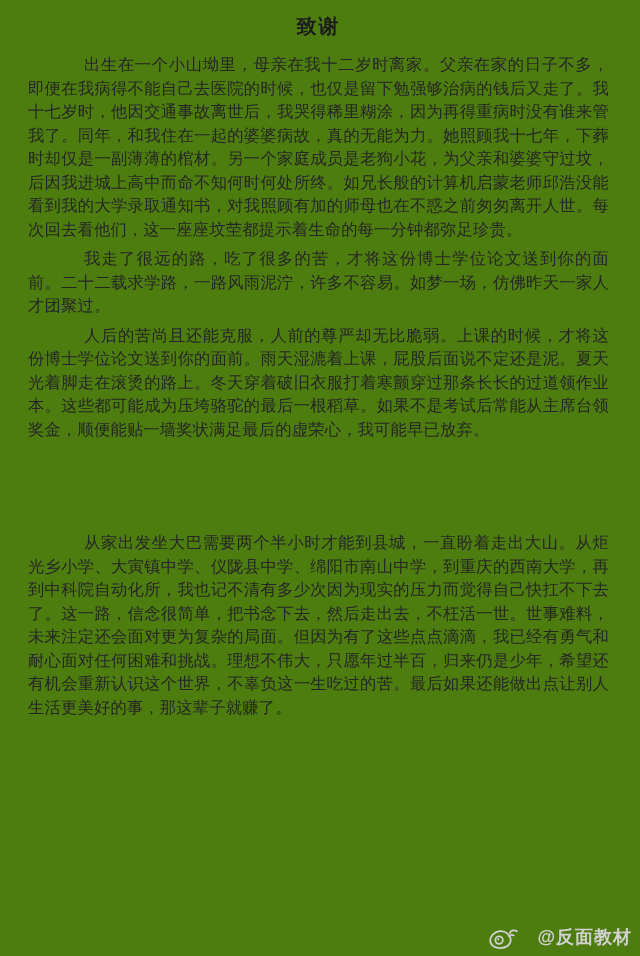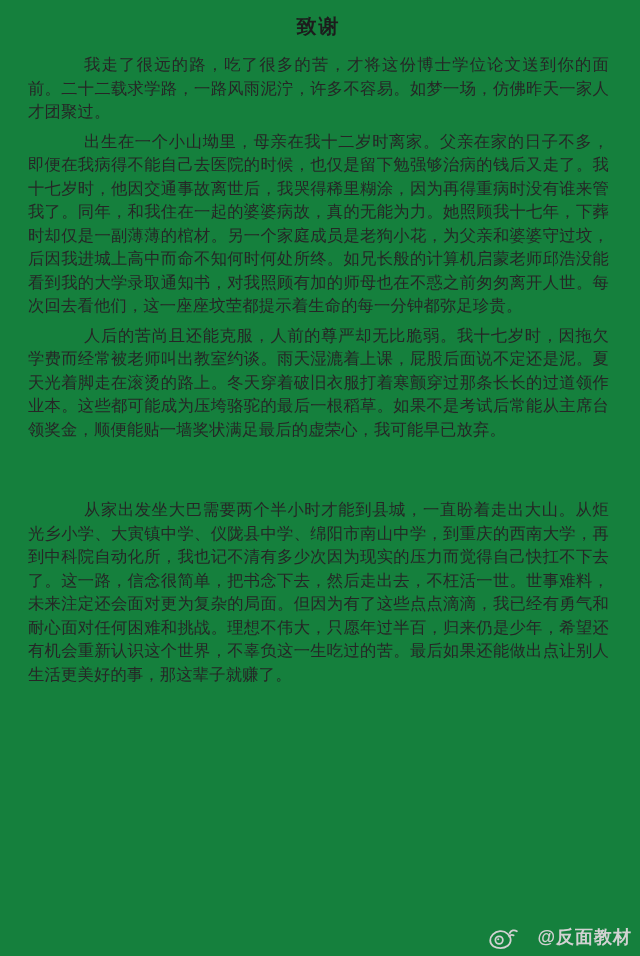--- a/index.html
+++ b/index.html
@@ -11,21 +11,21 @@
     width: 640px;
     height: 956px;
     overflow: hidden;
     font-family: "Liberation Serif", "DejaVu Serif", serif;
   }
   .page {
     position: relative;
     width: 640px;
     height: 956px;
     box-sizing: border-box;
-    background: #15803d;
+    background: #4d7c0f;
     color: #222222;
     padding: 13px 31px 0 28px;
   }
   .doc-title {
     margin: 0 0 13px 0;
     text-align: center;
     font-size: 20px;
     font-weight: 700;
     letter-spacing: 2px;
     color: #1c1c1c;
@@ -33,21 +33,21 @@
   .para {
     margin: 0 0 6px 0;
     font-size: 16.3px;
     line-height: 23.5px;
     text-align: justify;
     text-indent: 56px;
     letter-spacing: 0.2px;
     color: #262626;
   }
   .para.gap-before {
-    margin-top: 57px;
+    margin-top: 90px;
   }
   .watermark {
     position: absolute;
     right: 8px;
     bottom: 5px;
     display: flex;
     align-items: center;
     gap: 17px;
     color: #d2d2d2;
     font-family: "Liberation Sans", "DejaVu Sans", sans-serif;
@@ -63,26 +63,26 @@
   }
   .wm-icon svg { width: 100%; height: 100%; }
 </style>
 </head>
 <body>
 
 <div class="page">
 
   <h1 class="doc-title">致谢</h1>
 
+  <p class="para">出生在一个小山坳里，母亲在我十二岁时离家。父亲在家的日子不多，即便在我病得不能自己去医院的时候，也仅是留下勉强够治病的钱后又走了。我十七岁时，他因交通事故离世后，我哭得稀里糊涂，因为再得重病时没有谁来管我了。同年，和我住在一起的婆婆病故，真的无能为力。她照顾我十七年，下葬时却仅是一副薄薄的棺材。另一个家庭成员是老狗小花，为父亲和婆婆守过坟，后因我进城上高中而命不知何时何处所终。如兄长般的计算机启蒙老师邱浩没能看到我的大学录取通知书，对我照顾有加的师母也在不惑之前匆匆离开人世。每次回去看他们，这一座座坟茔都提示着生命的每一分钟都弥足珍贵。</p>
+
   <p class="para">我走了很远的路，吃了很多的苦，才将这份博士学位论文送到你的面前。二十二载求学路，一路风雨泥泞，许多不容易。如梦一场，仿佛昨天一家人才团聚过。</p>
 
-  <p class="para">出生在一个小山坳里，母亲在我十二岁时离家。父亲在家的日子不多，即便在我病得不能自己去医院的时候，也仅是留下勉强够治病的钱后又走了。我十七岁时，他因交通事故离世后，我哭得稀里糊涂，因为再得重病时没有谁来管我了。同年，和我住在一起的婆婆病故，真的无能为力。她照顾我十七年，下葬时却仅是一副薄薄的棺材。另一个家庭成员是老狗小花，为父亲和婆婆守过坟，后因我进城上高中而命不知何时何处所终。如兄长般的计算机启蒙老师邱浩没能看到我的大学录取通知书，对我照顾有加的师母也在不惑之前匆匆离开人世。每次回去看他们，这一座座坟茔都提示着生命的每一分钟都弥足珍贵。</p>
 
-
-  <p class="para">人后的苦尚且还能克服，人前的尊严却无比脆弱。我十七岁时，因拖欠学费而经常被老师叫出教室约谈。雨天湿漉着上课，屁股后面说不定还是泥。夏天光着脚走在滚烫的路上。冬天穿着破旧衣服打着寒颤穿过那条长长的过道领作业本。这些都可能成为压垮骆驼的最后一根稻草。如果不是考试后常能从主席台领奖金，顺便能贴一墙奖状满足最后的虚荣心，我可能早已放弃。</p>
+  <p class="para">人后的苦尚且还能克服，人前的尊严却无比脆弱。上课的时候，才将这份博士学位论文送到你的面前。雨天湿漉着上课，屁股后面说不定还是泥。夏天光着脚走在滚烫的路上。冬天穿着破旧衣服打着寒颤穿过那条长长的过道领作业本。这些都可能成为压垮骆驼的最后一根稻草。如果不是考试后常能从主席台领奖金，顺便能贴一墙奖状满足最后的虚荣心，我可能早已放弃。</p>
 
 
   <p class="para gap-before">从家出发坐大巴需要两个半小时才能到县城，一直盼着走出大山。从炬光乡小学、大寅镇中学、仪陇县中学、绵阳市南山中学，到重庆的西南大学，再到中科院自动化所，我也记不清有多少次因为现实的压力而觉得自己快扛不下去了。这一路，信念很简单，把书念下去，然后走出去，不枉活一世。世事难料，未来注定还会面对更为复杂的局面。但因为有了这些点点滴滴，我已经有勇气和耐心面对任何困难和挑战。理想不伟大，只愿年过半百，归来仍是少年，希望还有机会重新认识这个世界，不辜负这一生吃过的苦。最后如果还能做出点让别人生活更美好的事，那这辈子就赚了。</p>
 
   <div class="watermark">
     <span class="wm-icon">
       <svg viewBox="0 0 36 30" fill="none" xmlns="http://www.w3.org/2000/svg">
         <path d="M13.5 8.5 C7 9 2.5 14 2.5 19 C2.5 24.5 8 27.5 14 27.5 C20.5 27.5 25.5 23.5 25.5 18.5 C25.5 13.5 20.5 8 13.5 8.5 Z" stroke="#d2d2d2" stroke-width="2"></path>
         <circle cx="12.5" cy="18.5" r="4.2" stroke="#d2d2d2" stroke-width="2"></circle>
         <circle cx="11.5" cy="17.5" r="1.2" fill="#d2d2d2"></circle>

